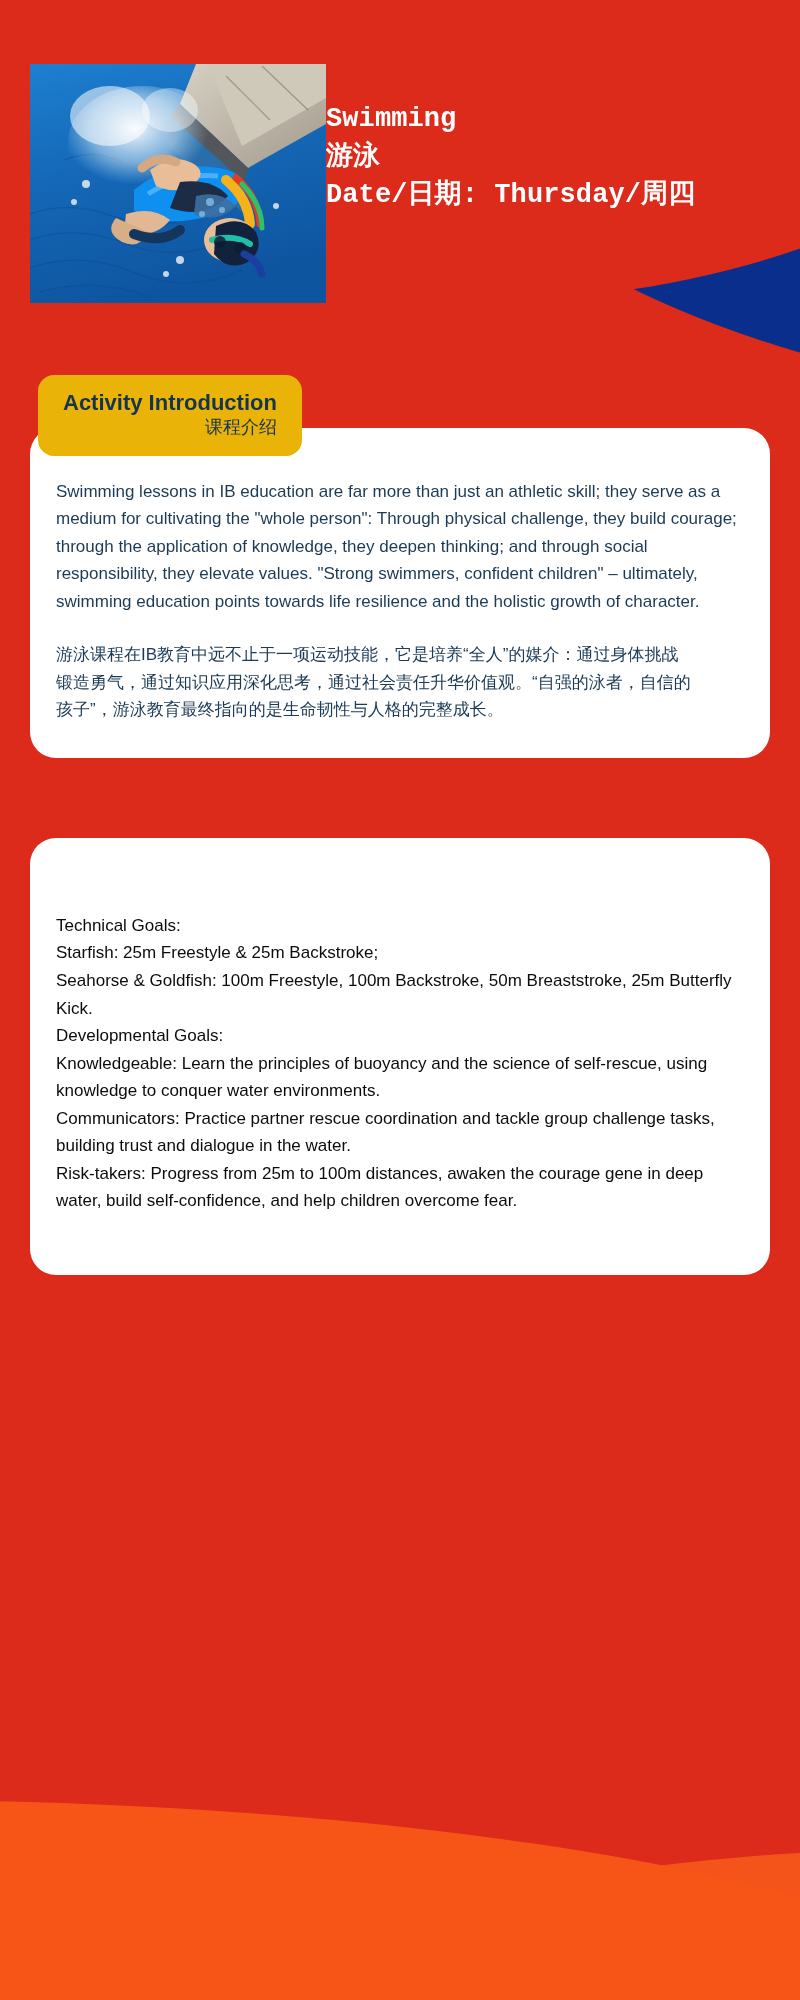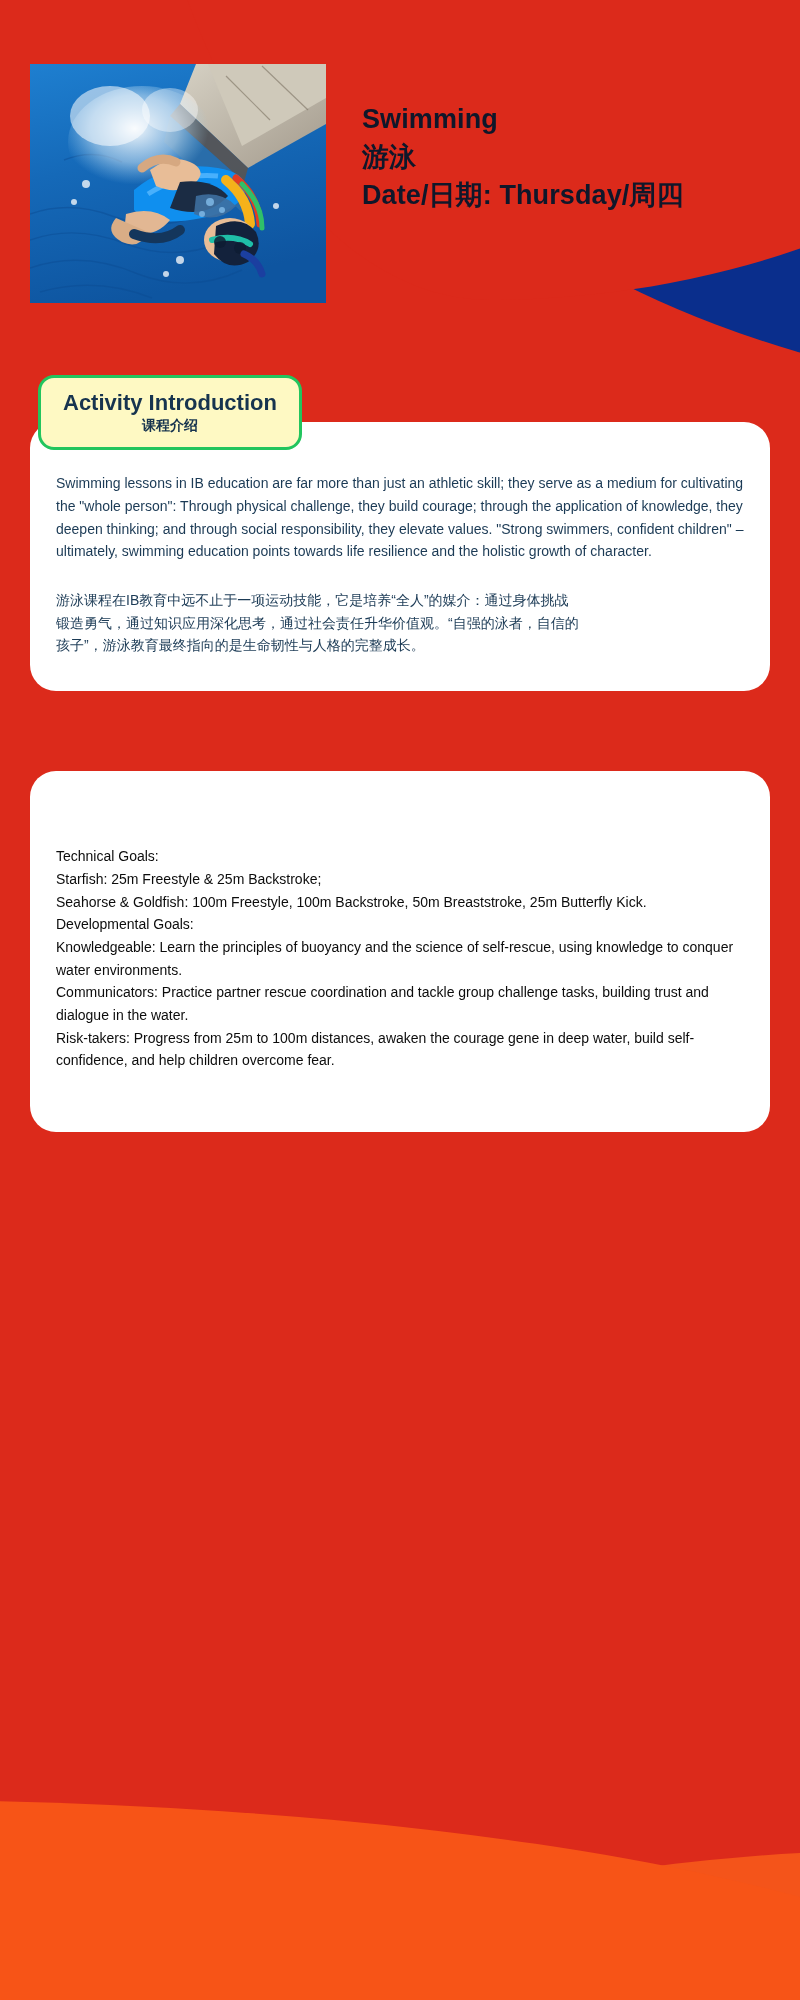--- a/index.html
+++ b/index.html
@@ -84,23 +84,23 @@
     height: 239px;
     flex: 0 0 296px;
     border: 0;
     overflow: hidden;
     position: relative;
     background: #1C72C4;
   }
   .hero-photo svg { display: block; width: 100%; height: 100%; }
 
   .hero-text {
-    padding-left: 36px;
     padding-top: 36px;
-    color: #0f172a;
+    color: #ffffff;
+    font-family: Liberation Mono, monospace;
   }
   .hero-text .line {
     font-size: 27px;
     font-weight: bold;
     line-height: 1.41;
     letter-spacing: 0.1px;
     white-space: nowrap;
   }
 
   
@@ -108,52 +108,52 @@
     position: relative;
     margin: 0 30px;
   }
   .card-block.first { margin-top: 72px; }
   .card-block.second { margin-top: 108px; }
 
   .card-tab {
     position: relative;
     z-index: 3;
     display: inline-block;
-    background: #fef9c3;
-    border: 3px solid #22c55e;
+    background: #eab308;
+    border: 3px solid #eab308;
     border-radius: 16px;
     padding: 11px 22px 13px 22px;
     margin-left: 8px;
   }
   .card-tab .tab-en {
     font-size: 22px;
     font-weight: bold;
     color: #17344F;
     line-height: 1.24;
     white-space: nowrap;
   }
   .card-tab .tab-zh {
-    font-size: 14px;
-    font-weight: bold;
+    font-size: 18px;
+    font-weight: normal;
     color: #17344F;
     line-height: 1.3;
-    text-align: center;
+    text-align: right;
     white-space: nowrap;
   }
 
   .card-body {
     position: relative;
     z-index: 2;
     background: #FFFFFF;
     border-radius: 26px;
     margin-top: -28px;
     padding: 50px 26px 34px 26px;
   }
   .card-body p {
-    font-size: 14px;
+    font-size: 17px;
     line-height: 1.62;
     white-space: pre-wrap;
   }
   .card-body.navy p { color: #1B3A55; }
   .card-body.black p { color: #0C0C0C; margin-top: 24px; }
   .card-body .gap { height: 26px; }
 </style>
 </head>
 <body>
 

